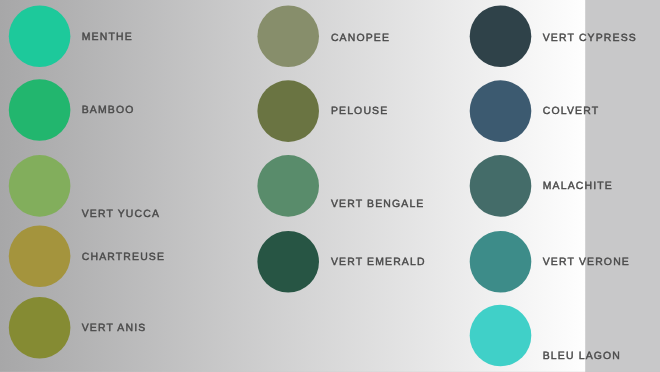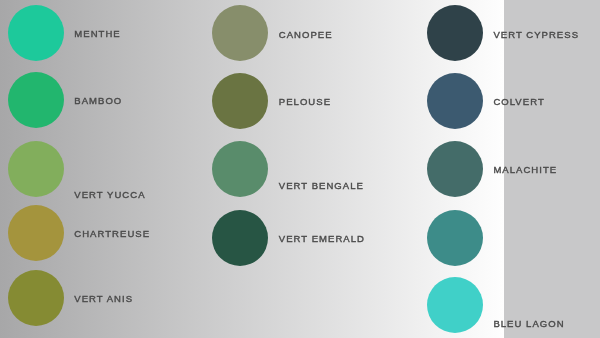--- a/index.html
+++ b/index.html
@@ -5,37 +5,38 @@
 <style>
   html,body{margin:0;padding:0;}
   body{
     width:600px;height:338px;overflow:hidden;
     font-family:"Liberation Sans",sans-serif;
     background:#c8c8c9;
   }
   #palette{
     position:relative;width:504px;height:338px;
     background:linear-gradient(to right,#a7a7a8 0%,#fefefe 100%);
+    padding-left:28px;
   }
   .swatch{position:absolute;display:flex;align-items:center;}
   .dot{
     width:56px;height:56px;border-radius:50%;flex:0 0 auto;
     background:#cccccc;
   }
   .label{
     margin-left:10.8px;
     font-size:9.5px;font-weight:400;letter-spacing:1.05px;
     color:#4a4a4a;white-space:nowrap;
     position:relative;top:0.7px;
     -webkit-text-stroke:0.4px #4a4a4a;
   }
 
   
   .c0{left:7.5px}
-  .c1{left:212px}
+  .c1{left:234px}
   .c2{left:426.6px}
 
   
   .c0.r0{top:4.8px}  .c0.r1{top:71.9px}  .c0.r2{top:139.9px} .c0.r3{top:205.0px} .c0.r4{top:270px}
   .c1.r0{top:5.4px}  .c1.r1{top:73.2px}  .c1.r2{top:140.6px} .c1.r3{top:209.8px} .c1.r4{top:277.0px}
   .c2.r0{top:5.4px}  .c2.r1{top:73.2px}  .c2.r2{top:140.6px} .c2.r3{top:209.8px} .c2.r4{top:277.0px}
 </style>
 </head>
 <body>
 
@@ -86,19 +87,20 @@
   <div class="swatch c2 r1">
     <span class="dot" style="background: rgb(60, 90, 112);"></span>
     <span class="label" style="color: rgb(74, 74, 74); -webkit-text-stroke: 0.4px rgb(74, 74, 74);">COLVERT</span>
   </div>
   <div class="swatch c2 r2">
     <span class="dot" style="background: rgb(68, 108, 105);"></span>
     <span class="label" style="color: rgb(74, 74, 74); text-align: right; -webkit-text-stroke: 0.4px rgb(74, 74, 74);">MALACHITE</span>
   </div>
   <div class="swatch c2 r3">
     <span class="dot" style="background: rgb(61, 140, 137);"></span>
+    <span class="label" style="color: rgb(74, 74, 74); -webkit-text-stroke: 0.4px rgb(74, 74, 74);">VERT VERONE</span>
   </div>
   <div class="swatch c2 r4">
     <span class="dot" style="background: rgb(64, 208, 200);"></span>
     <span class="label" style="color: rgb(74, 74, 74); margin-top: 36px; -webkit-text-stroke: 0.4px rgb(74, 74, 74);">BLEU LAGON</span>
   </div>
 
 </div>
 
 </body></html>

